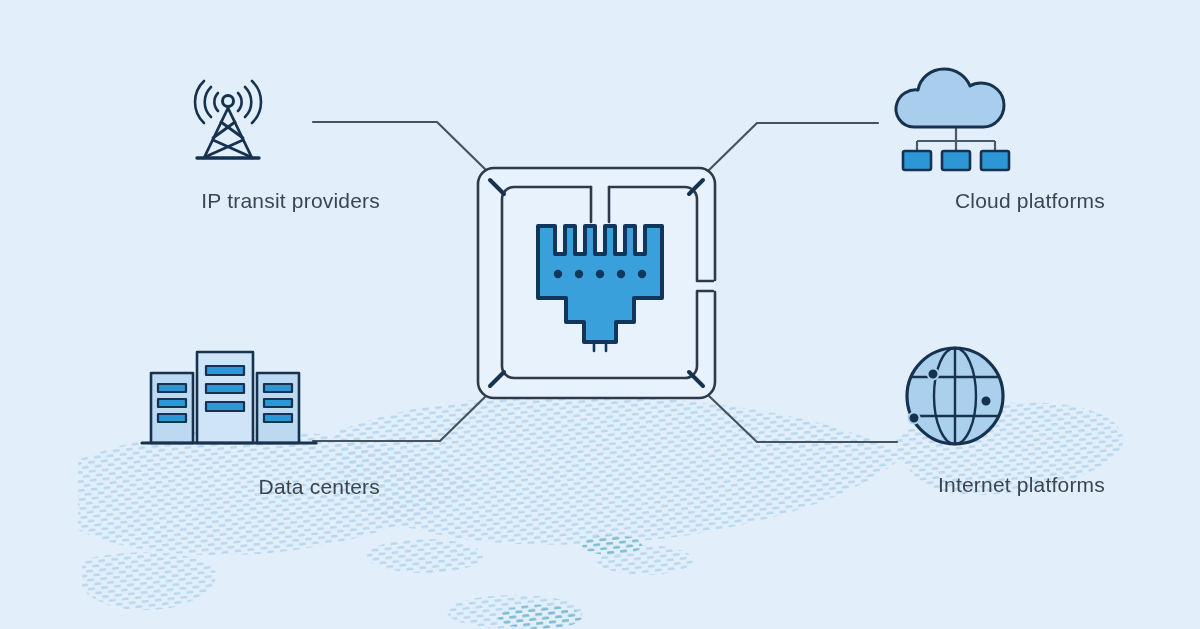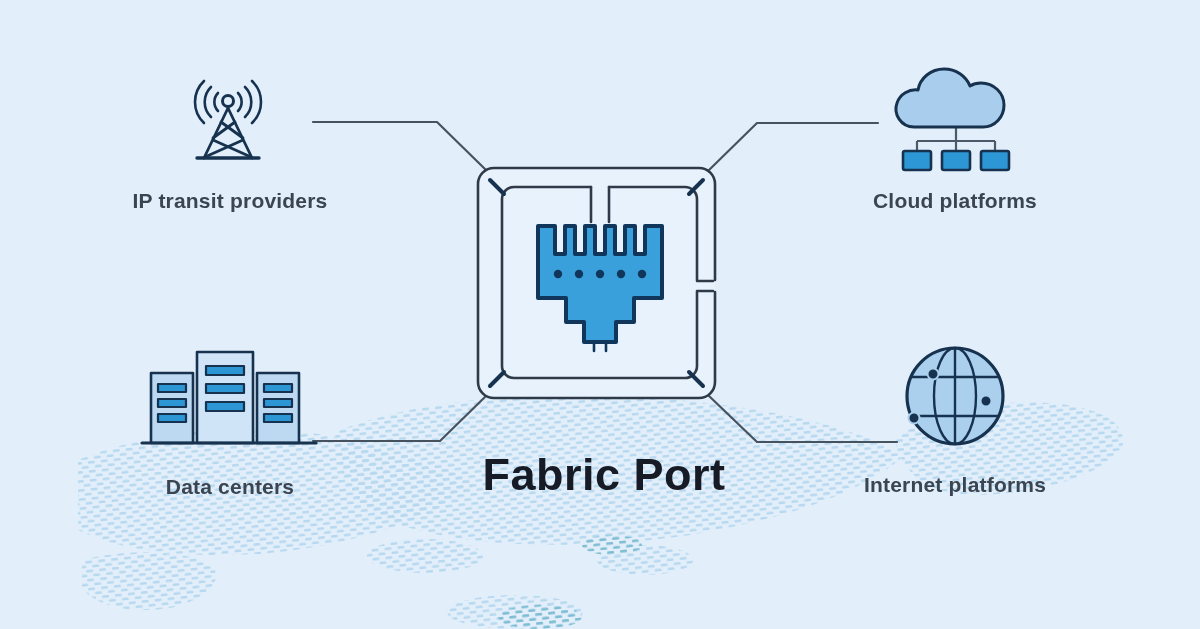--- a/index.html
+++ b/index.html
@@ -3,22 +3,22 @@
 <meta charset="utf-8">
 <style>
   html,body{margin:0;padding:0;}
   .canvas{
     position:relative;width:1200px;height:629px;overflow:hidden;
     background:#e2effb;
     font-family:"Liberation Sans", sans-serif;
   }
   .scene{position:absolute;left:0;top:0;}
   .label{
-    position:absolute;width:300px;text-align:center;
-    font-size:21px;font-weight:700;color:#3b4551;letter-spacing:.2px;
+    position:absolute;width:300px;text-align:right;
+    font-size:21px;font-weight:400;color:#3b4551;letter-spacing:.2px;
   }
   .title{
     position:absolute;width:400px;text-align:center;
     font-size:45px;font-weight:800;color:#161b26;letter-spacing:.5px;
   }
 </style>
 </head>
 <body>
 
 <div class="canvas">
@@ -158,15 +158,14 @@
         <circle cx="986" cy="401" r="5.5"></circle>
         <circle cx="914" cy="418" r="5.5"></circle>
       </g>
     </g>
   </svg>
 
   <div class="label" style="left:80px;top:189px;">IP transit providers</div>
   <div class="label" style="left:80px;top:475px;">Data centers</div>
   <div class="label" style="left:805px;top:189px;">Cloud platforms</div>
   <div class="label" style="left:805px;top:473px;">Internet platforms</div>
-  <div class="title" style="left:404px;top:449px;">Fabric Port</div>
 
 </div>
 
 </body></html>

